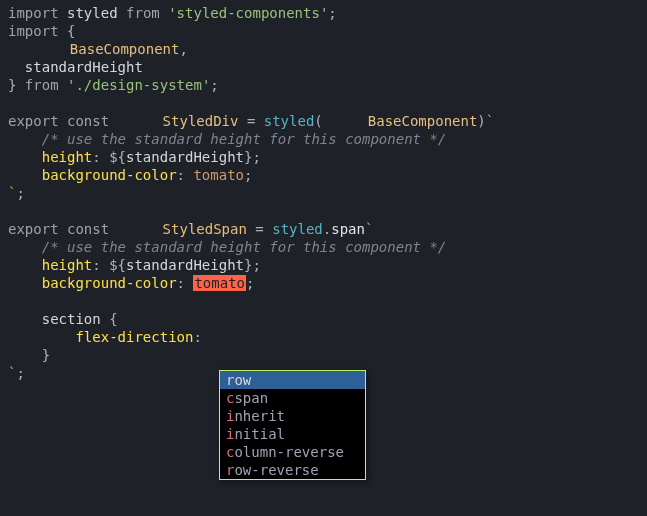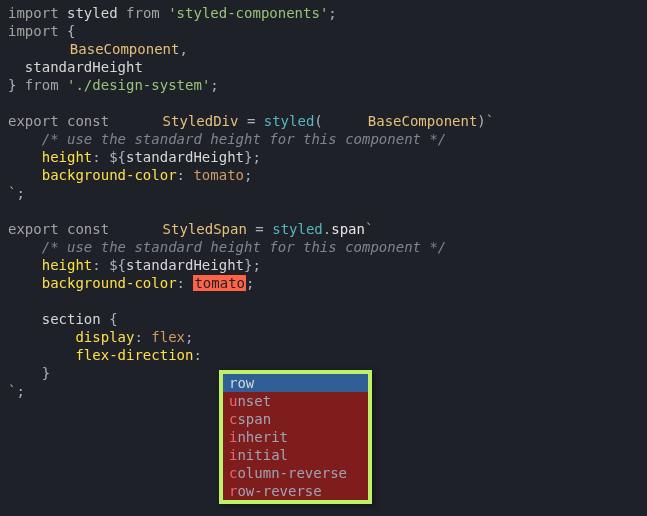--- a/index.html
+++ b/index.html
@@ -27,22 +27,22 @@
   .punct { color: #abb2bf; }
   .val { color: #d19a66; }
   .hl-tomato { background: #ff6347; color: #1e2128; padding: 0 1px; }
   .brace { color: #abb2bf; }
 
   .popup {
     position: absolute;
     left: 219px;
     top: 370px;
     width: 145px;
-    background: #7f1d1d;
-    border: 4px solid #bef264;
+    background: #000000;
+    border: 1px solid #bef264;
     font-family: "Consolas","Menlo",monospace;
     font-size: 14px;
     line-height: 18px;
     box-shadow: 2px 2px 6px rgba(0,0,0,.4);
   }
   .popup .item {
     padding: 0 6px;
     color: #9da5b4;
     white-space: pre;
   }
@@ -68,27 +68,25 @@
 <div class="line">    <span class="cssprop">height</span><span class="punct">: </span><span class="punct">${</span><span class="ident">standardHeight</span><span class="punct">}</span><span class="punct">;</span></div>
 <div class="line">    <span class="cssprop">background-color</span><span class="punct">: </span><span class="val">tomato</span><span class="punct">;</span></div>
 <div class="line"><span class="string">`</span><span class="punct">;</span></div>
 <div class="line"> </div>
 <div class="line"><span class="kw">export</span> <span class="kw">const</span> <span class="type">StyledSpan</span><span class="punct"> = </span><span class="fn">styled</span><span class="punct">.</span><span class="prop">span</span><span class="string">`</span></div>
 <div class="line">    <span class="comment">/* use the standard height for this component */</span></div>
 <div class="line">    <span class="cssprop">height</span><span class="punct">: </span><span class="punct">${</span><span class="ident">standardHeight</span><span class="punct">}</span><span class="punct">;</span></div>
 <div class="line">    <span class="cssprop">background-color</span><span class="punct">: </span><span class="hl-tomato">tomato</span><span class="punct">;</span></div>
 <div class="line"> </div>
 <div class="line">    <span class="ident">section</span><span class="brace"> {</span></div>
-<div class="line">        <span class="cssprop">display</span><span class="punct">: </span><span class="val">flex</span><span class="punct">;</span></div>
 <div class="line">        <span class="cssprop">flex-direction</span><span class="punct">:</span></div>
 <div class="line">    <span class="brace">}</span></div>
 <div class="line"><span class="string">`</span><span class="punct">;</span></div>
 </div>
 
 <div class="popup" id="popup">
     <div class="item selected"><span class="m">r</span><span>ow</span></div>
-    <div class="item"><span class="m">u</span><span>nset</span></div>
     <div class="item"><span class="m">c</span><span>span</span></div>
     <div class="item"><span class="m">i</span><span>nherit</span></div>
     <div class="item"><span class="m">i</span><span>nitial</span></div>
     <div class="item"><span class="m">c</span><span>olumn-reverse</span></div>
     <div class="item"><span class="m">r</span><span>ow-reverse</span></div>
   </div>
 
 </body></html>

